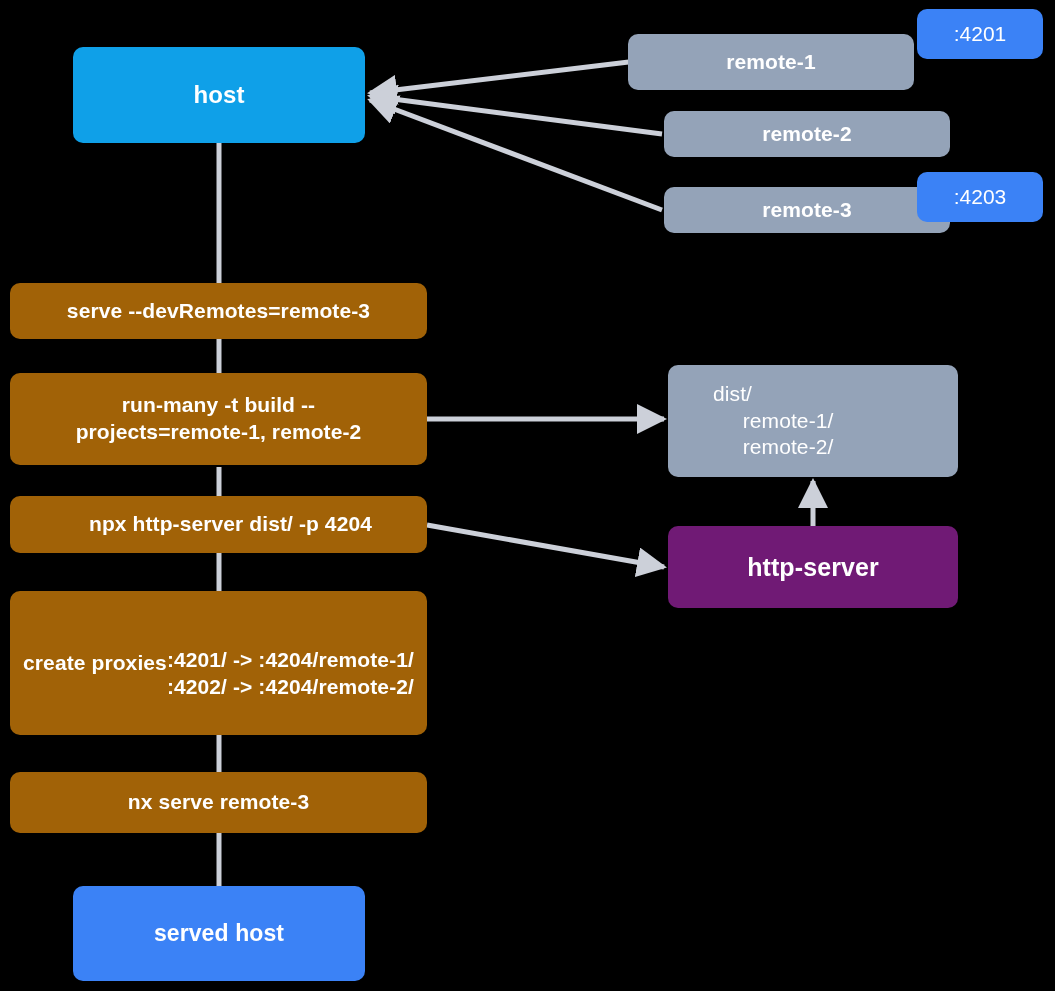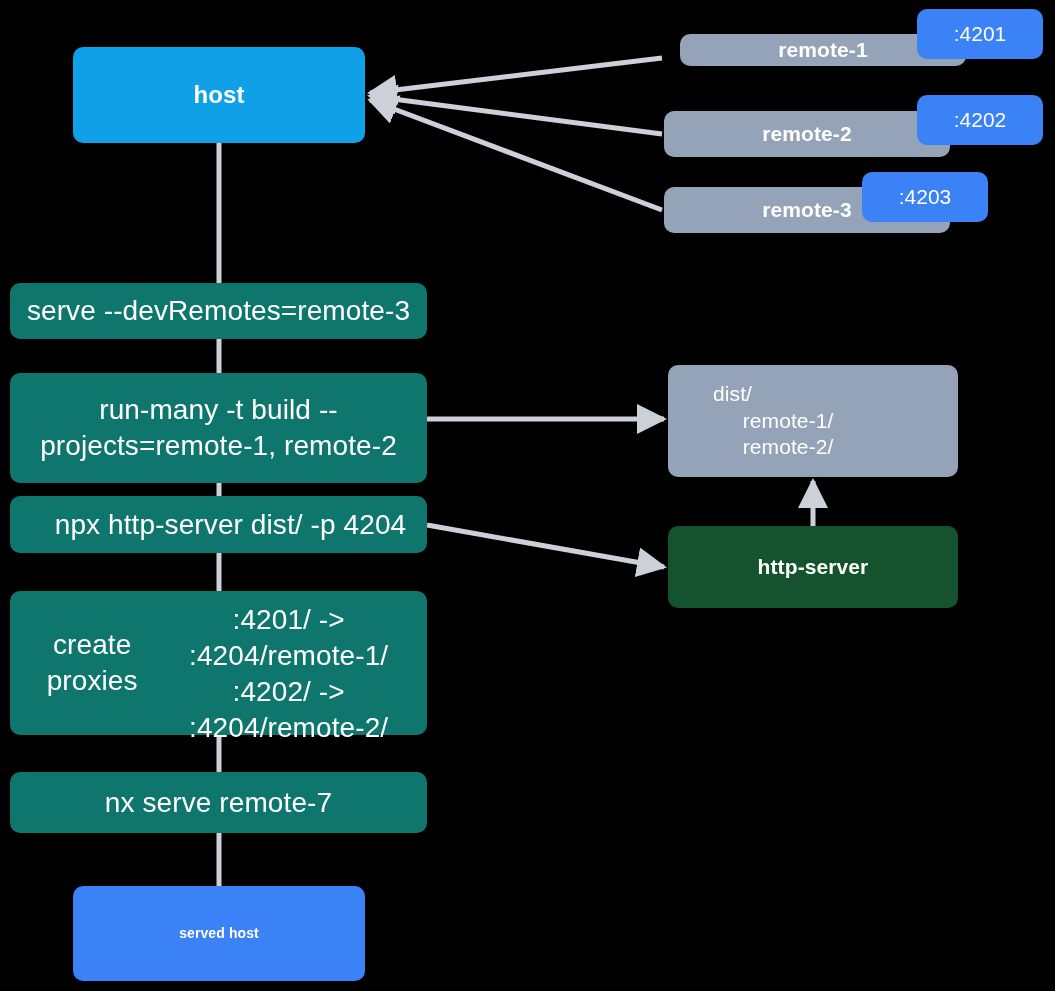--- a/index.html
+++ b/index.html
@@ -39,46 +39,46 @@
     padding: 6px 12px;
   }
   .node-host {
     background: #0fa0e8;
     font-weight: bold;
     font-size: 24px;
   }
   .node-served {
     background: #3b82f6;
     font-weight: bold;
-    font-size: 14px;
+    font-size: 23px;
   }
   .node-cmd {
-    background: #0f766e;
-    font-weight: normal;
-    font-size: 28px;
+    background: #a16207;
+    font-weight: bold;
+    font-size: 21px;
     white-space: pre-line;
   }
   .node-remote {
     background: #94a3b8;
     font-weight: bold;
     font-size: 21px;
   }
   .node-artifact {
     background: #94a3b8;
     font-weight: normal;
     font-size: 21px;
     justify-content: flex-start;
     text-align: left;
     white-space: pre;
     padding-left: 45px;
   }
   .node-service {
-    background: #14532d;
+    background: #701a75;
     font-weight: bold;
-    font-size: 21px;
+    font-size: 25px;
   }
   .badge {
     position: absolute;
     z-index: 3;
     background: #3b82f6;
     color: #ffffff;
     border-radius: 10px;
     font-size: 21px;
     font-weight: normal;
     display: flex;
@@ -115,62 +115,59 @@
 
     <line x1="427" y1="525" x2="664" y2="567" stroke="#ccd0d9" stroke-width="5" marker-end="url(#arrow)"></line>
 
     <line x1="813" y1="526" x2="813" y2="481" stroke="#ccd0d9" stroke-width="5" marker-end="url(#arrow)"></line>
   </svg>
 
   <div class="node node-host" style="left:73px; top:47px; width:292px; height:96px;">
     <span>host</span>
   </div>
 
-  <div class="node node-remote" style="left:680px; top:34px; width:286px; height:32px;">
+  <div class="node node-remote" style="left:628px; top:34px; width:286px; height:56px;">
     <span>remote-1</span>
   </div>
   <div class="badge" style="left:917px; top:9px; width:126px; height:50px;">
     <span>:4201</span>
   </div>
 
   <div class="node node-remote" style="left:664px; top:111px; width:286px; height:46px;">
     <span>remote-2</span>
   </div>
-  <div class="badge" style="left:917px; top:95px; width:126px; height:50px;">
-    <span>:4202</span>
-  </div>
 
   <div class="node node-remote" style="left:664px; top:187px; width:286px; height:46px;">
     <span>remote-3</span>
   </div>
-  <div class="badge" style="left:862px; top:172px; width:126px; height:50px;">
+  <div class="badge" style="left:917px; top:172px; width:126px; height:50px;">
     <span>:4203</span>
   </div>
 
   <div class="node node-cmd" style="left:10px; top:283px; width:417px; height:56px;">
     <span>serve --devRemotes=remote-3</span>
   </div>
 
-  <div class="node node-cmd" style="left:10px; top:373px; width:417px; height:110px;">
+  <div class="node node-cmd" style="left:10px; top:373px; width:417px; height:92px;">
     <span>run-many -t build --
 projects=remote-1, remote-2</span>
   </div>
 
   <div class="node node-cmd" style="left:10px; top:496px; width:417px; height:57px;padding-left:36px;">
     <span>npx http-server dist/ -p 4204</span>
   </div>
 
   <div class="node node-cmd" style="left:10px; top:591px; width:417px; height:144px; flex-direction:row; justify-content:center;">
     <span class="proxy-title">create proxies</span>
     <span class="proxy-lines" style="white-space:pre-line;">:4201/ -&gt; :4204/remote-1/
 :4202/ -&gt; :4204/remote-2/</span>
   </div>
 
   <div class="node node-cmd" style="left:10px; top:772px; width:417px; height:61px;">
-    <span>nx serve remote-7</span>
+    <span>nx serve remote-3</span>
   </div>
 
   <div class="node node-served" style="left:73px; top:886px; width:292px; height:95px;">
     <span>served host</span>
   </div>
 
   <div class="node node-artifact" style="left:668px; top:365px; width:290px; height:112px;">
     <span>dist/
      remote-1/
      remote-2/</span>

